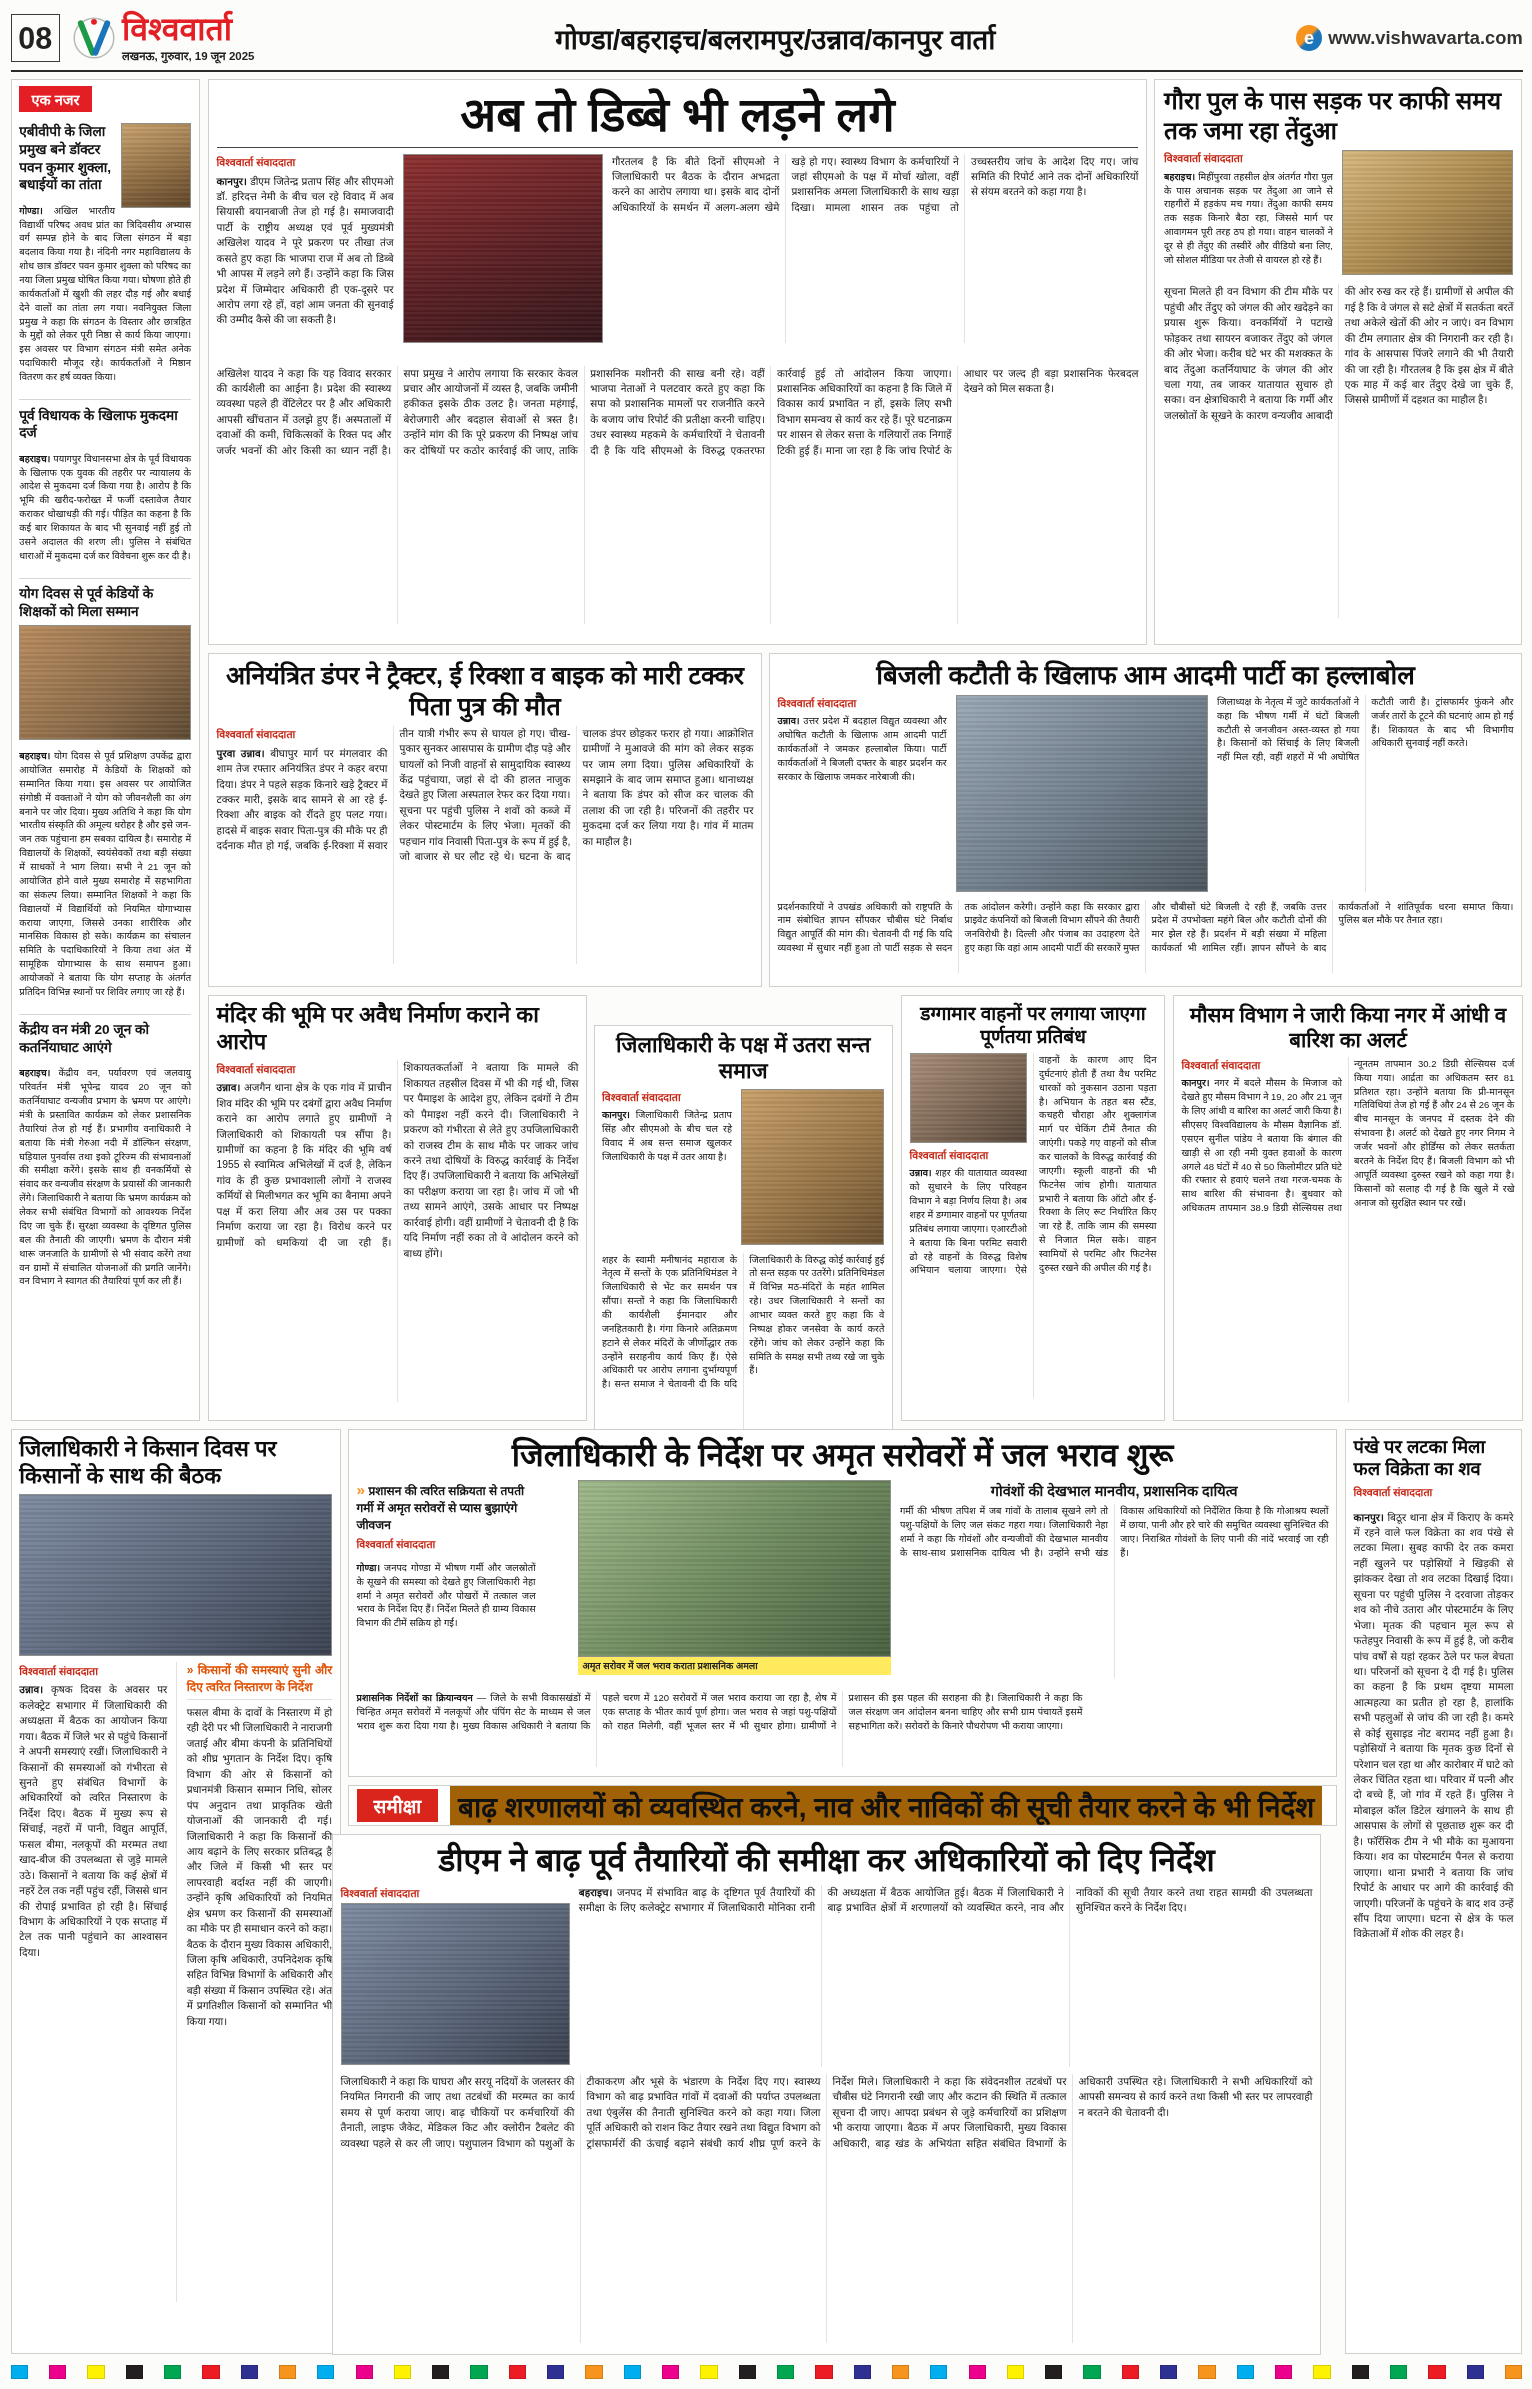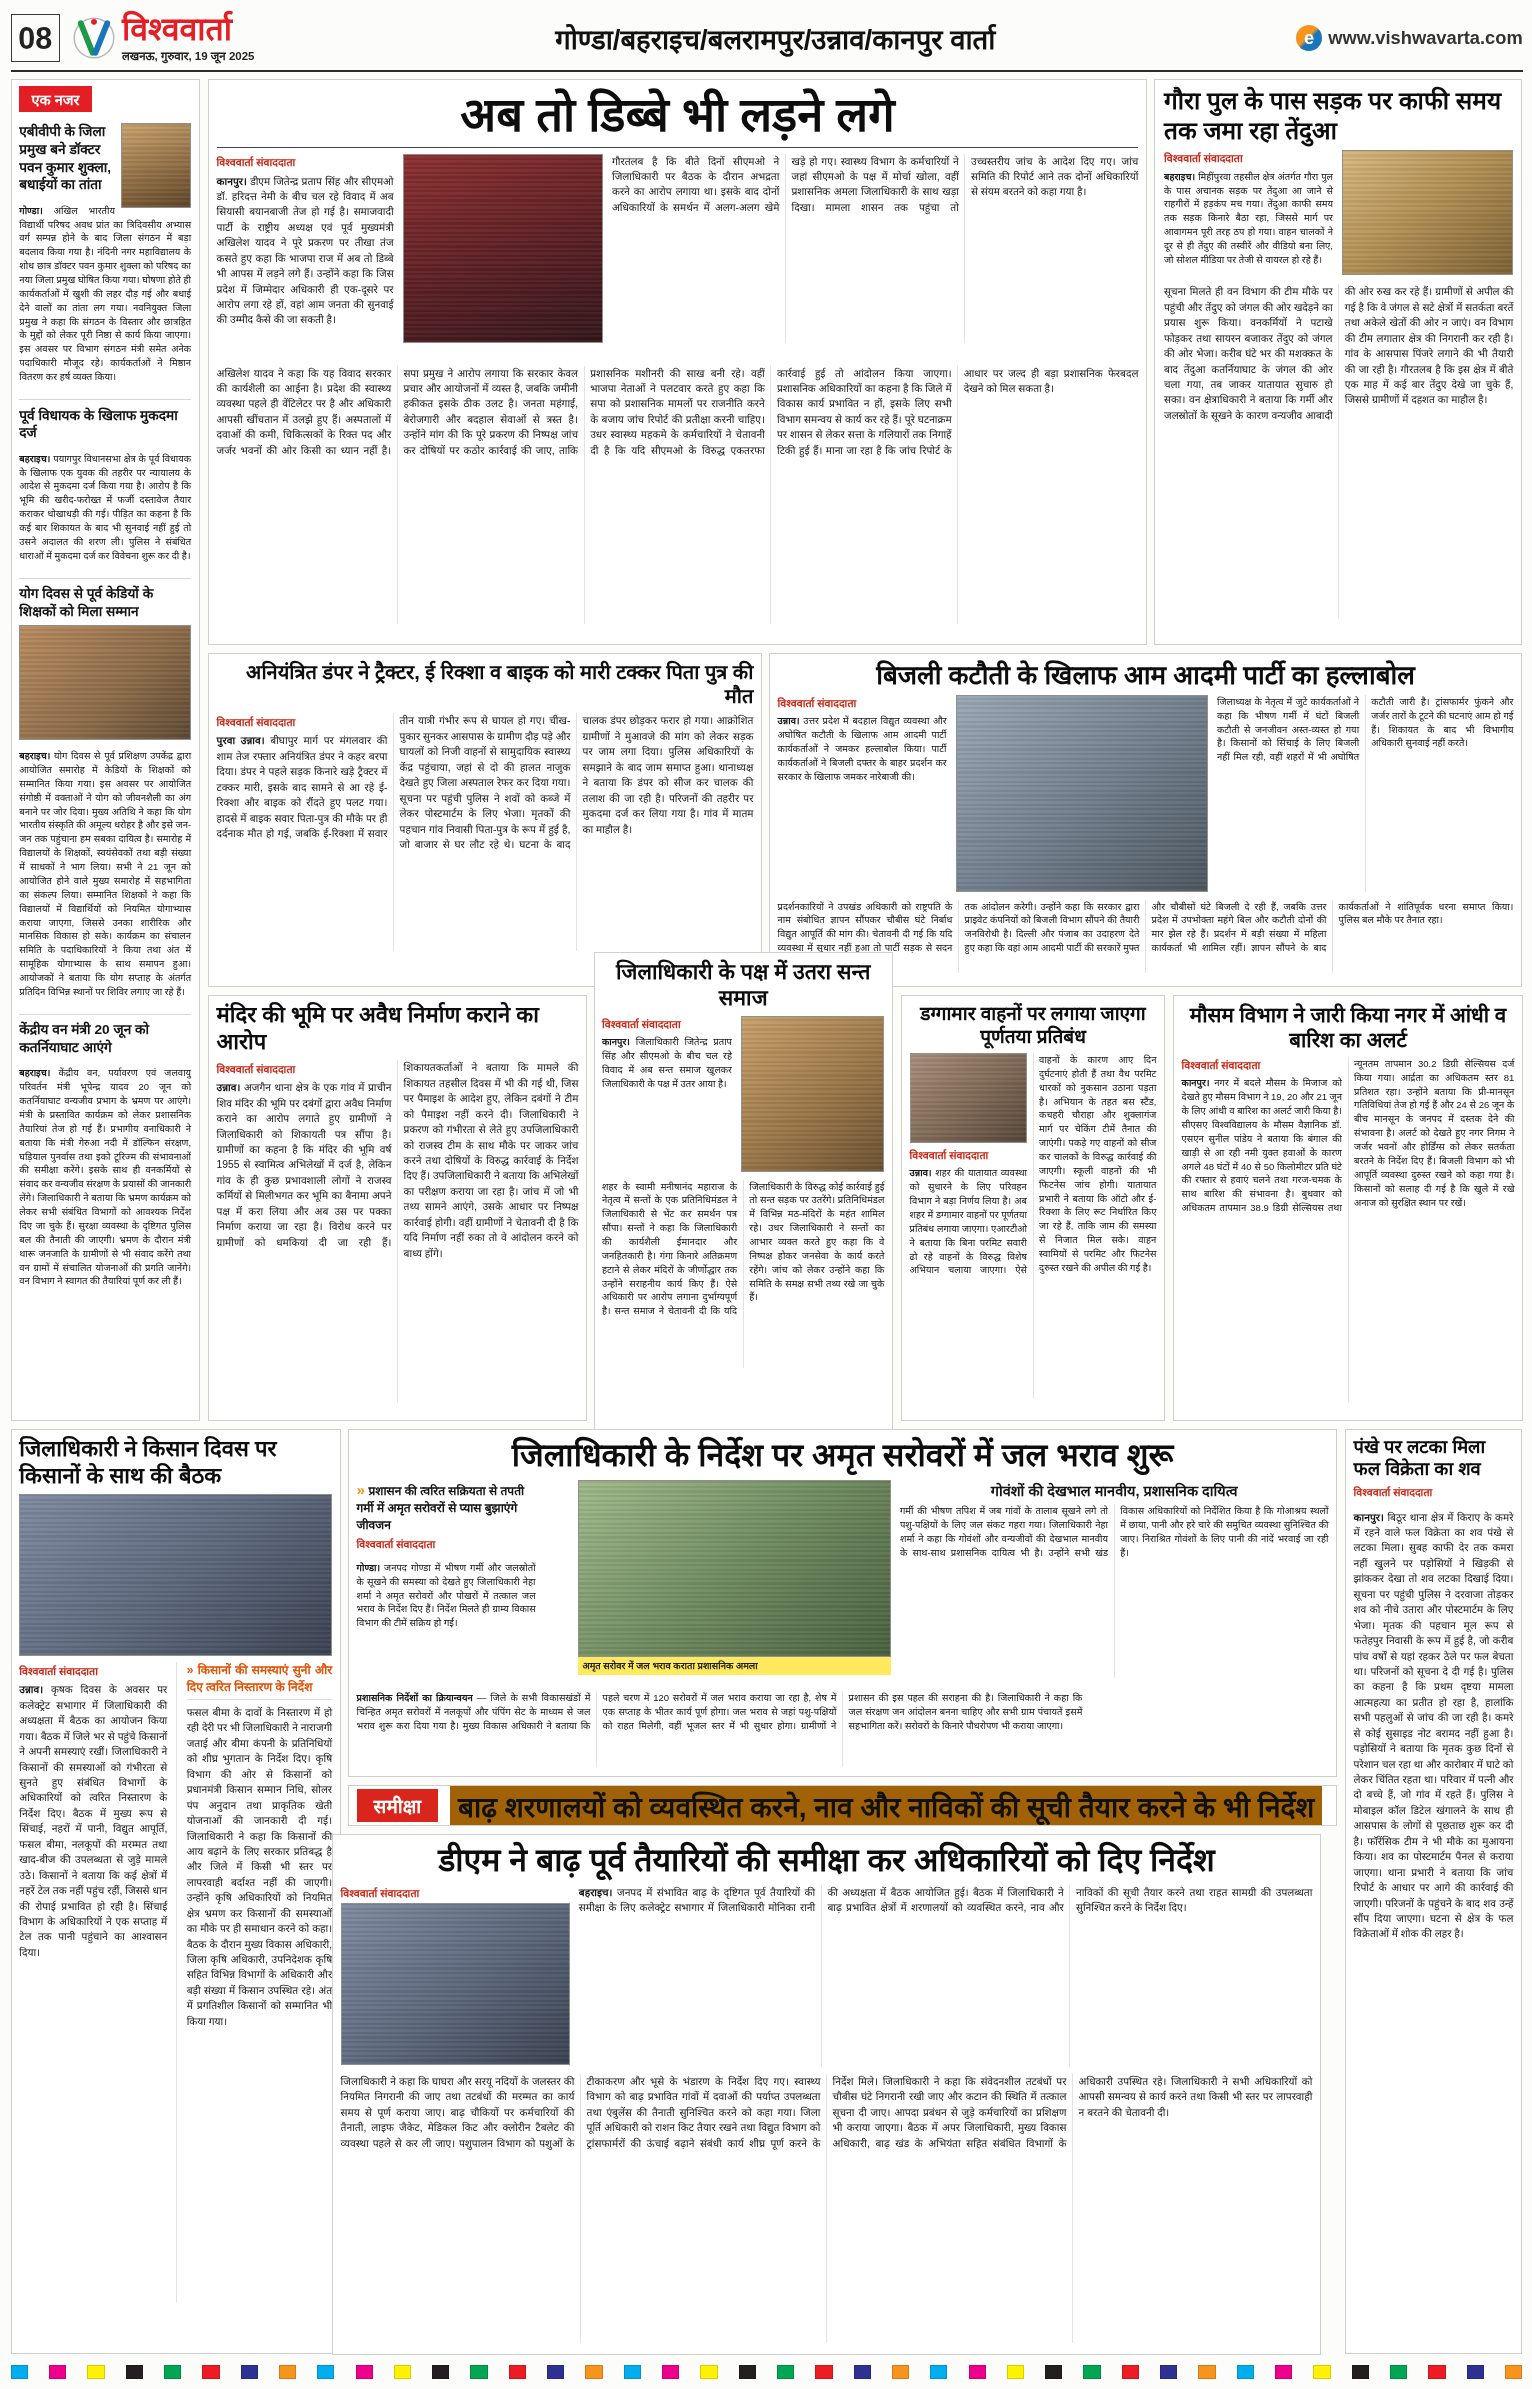--- a/index.html
+++ b/index.html
@@ -148,21 +148,21 @@
         <p><b class="dateline">बहराइच।</b> <span>मिहींपुरवा तहसील क्षेत्र अंतर्गत गौरा पुल के पास अचानक सड़क पर तेंदुआ आ जाने से राहगीरों में हड़कंप मच गया। तेंदुआ काफी समय तक सड़क किनारे बैठा रहा, जिससे मार्ग पर आवागमन पूरी तरह ठप हो गया। वाहन चालकों ने दूर से ही तेंदुए की तस्वीरें और वीडियो बना लिए, जो सोशल मीडिया पर तेजी से वायरल हो रहे हैं।</span></p>
       </div>
       <div class="photo ph-leopard" style="flex:1;height:125px;"></div>
     </div>
     <div class="cols-2 body-text" style="height:334px;margin-top:6.1px;">
       <p>सूचना मिलते ही वन विभाग की टीम मौके पर पहुंची और तेंदुए को जंगल की ओर खदेड़ने का प्रयास शुरू किया। वनकर्मियों ने पटाखे फोड़कर तथा सायरन बजाकर तेंदुए को जंगल की ओर भेजा। करीब घंटे भर की मशक्कत के बाद तेंदुआ कतर्नियाघाट के जंगल की ओर चला गया, तब जाकर यातायात सुचारु हो सका। वन क्षेत्राधिकारी ने बताया कि गर्मी और जलस्रोतों के सूखने के कारण वन्यजीव आबादी की ओर रुख कर रहे हैं। ग्रामीणों से अपील की गई है कि वे जंगल से सटे क्षेत्रों में सतर्कता बरतें तथा अकेले खेतों की ओर न जाएं। वन विभाग की टीम लगातार क्षेत्र की निगरानी कर रही है। गांव के आसपास पिंजरे लगाने की भी तैयारी की जा रही है। गौरतलब है कि इस क्षेत्र में बीते एक माह में कई बार तेंदुए देखे जा चुके हैं, जिससे ग्रामीणों में दहशत का माहौल है।</p>
     </div>
   </section>
 
   <section class="block" style="left:208px;top:653px;width:554px;height:334px;">
-    <h2 class="headline h-center" style="font-size:20px;text-align:right;">अनियंत्रित डंपर ने ट्रैक्टर, ई रिक्शा व बाइक को मारी टक्कर पिता पुत्र की मौत</h2>
+    <h2 class="headline h-center" style="font-size:25px;">अनियंत्रित डंपर ने ट्रैक्टर, ई रिक्शा व बाइक को मारी टक्कर पिता पुत्र की मौत</h2>
     <div class="cols-3 body-text" style="height:238px;">
       <span class="byline">विश्ववार्ता संवाददाता</span>
       <p><b class="dateline">पुरवा उन्नाव।</b> <span>बीघापुर मार्ग पर मंगलवार की शाम तेज रफ्तार अनियंत्रित डंपर ने कहर बरपा दिया। डंपर ने पहले सड़क किनारे खड़े ट्रैक्टर में टक्कर मारी, इसके बाद सामने से आ रहे ई-रिक्शा और बाइक को रौंदते हुए पलट गया। हादसे में बाइक सवार पिता-पुत्र की मौके पर ही दर्दनाक मौत हो गई, जबकि ई-रिक्शा में सवार तीन यात्री गंभीर रूप से घायल हो गए। चीख-पुकार सुनकर आसपास के ग्रामीण दौड़ पड़े और घायलों को निजी वाहनों से सामुदायिक स्वास्थ्य केंद्र पहुंचाया, जहां से दो की हालत नाजुक देखते हुए जिला अस्पताल रेफर कर दिया गया। सूचना पर पहुंची पुलिस ने शवों को कब्जे में लेकर पोस्टमार्टम के लिए भेजा। मृतकों की पहचान गांव निवासी पिता-पुत्र के रूप में हुई है, जो बाजार से घर लौट रहे थे। घटना के बाद चालक डंपर छोड़कर फरार हो गया। आक्रोशित ग्रामीणों ने मुआवजे की मांग को लेकर सड़क पर जाम लगा दिया। पुलिस अधिकारियों के समझाने के बाद जाम समाप्त हुआ। थानाध्यक्ष ने बताया कि डंपर को सीज कर चालक की तलाश की जा रही है। परिजनों की तहरीर पर मुकदमा दर्ज कर लिया गया है। गांव में मातम का माहौल है।</span></p>
     </div>
   </section>
 
   <section class="block" style="left:769px;top:653px;width:753px;height:334px;">
     <h2 class="headline h-center" style="font-size:26px;margin-bottom:3.1px;">बिजली कटौती के खिलाफ आम आदमी पार्टी का हल्लाबोल</h2>
     <div class="row" style="height:200px;">
       <div class="body-text small" style="width:169px;flex:none;">
@@ -180,21 +180,21 @@
   </section>
 
   <section class="block" style="left:208px;top:995px;width:379px;height:426px;">
     <h2 class="headline" style="font-size:22px;">मंदिर की भूमि पर अवैध निर्माण कराने का आरोप</h2>
     <div class="cols-2 body-text" style="height:342px;">
       <span class="byline">विश्ववार्ता संवाददाता</span>
       <p><b class="dateline">उन्नाव।</b> <span>अजगैन थाना क्षेत्र के एक गांव में प्राचीन शिव मंदिर की भूमि पर दबंगों द्वारा अवैध निर्माण कराने का आरोप लगाते हुए ग्रामीणों ने जिलाधिकारी को शिकायती पत्र सौंपा है। ग्रामीणों का कहना है कि मंदिर की भूमि वर्ष 1955 से स्वामित्व अभिलेखों में दर्ज है, लेकिन गांव के ही कुछ प्रभावशाली लोगों ने राजस्व कर्मियों से मिलीभगत कर भूमि का बैनामा अपने पक्ष में करा लिया और अब उस पर पक्का निर्माण कराया जा रहा है। विरोध करने पर ग्रामीणों को धमकियां दी जा रही हैं। शिकायतकर्ताओं ने बताया कि मामले की शिकायत तहसील दिवस में भी की गई थी, जिस पर पैमाइश के आदेश हुए, लेकिन दबंगों ने टीम को पैमाइश नहीं करने दी। जिलाधिकारी ने प्रकरण को गंभीरता से लेते हुए उपजिलाधिकारी को राजस्व टीम के साथ मौके पर जाकर जांच करने तथा दोषियों के विरुद्ध कार्रवाई के निर्देश दिए हैं। उपजिलाधिकारी ने बताया कि अभिलेखों का परीक्षण कराया जा रहा है। जांच में जो भी तथ्य सामने आएंगे, उसके आधार पर निष्पक्ष कार्रवाई होगी। वहीं ग्रामीणों ने चेतावनी दी है कि यदि निर्माण नहीं रुका तो वे आंदोलन करने को बाध्य होंगे।</span></p>
     </div>
   </section>
 
-  <section class="block" style="left:594px;top:952px;width:299px;height:514px;padding-left:7px;">
+  <section class="block" style="left:594px;top:1025px;width:299px;height:514px;padding-left:7px;">
     <h2 class="headline h-center" style="font-size:21.4px;">जिलाधिकारी के पक्ष में उतरा सन्त समाज</h2>
     <div class="row" style="height:159px;">
       <div class="body-text small" style="width:130px;flex:none;">
         <span class="byline">विश्ववार्ता संवाददाता</span>
         <p><b class="dateline">कानपुर।</b> <span>जिलाधिकारी जितेन्द्र प्रताप सिंह और सीएमओ के बीच चल रहे विवाद में अब सन्त समाज खुलकर जिलाधिकारी के पक्ष में उतर आया है।</span></p>
       </div>
       <div class="photo ph-sant" style="flex:1;height:156px;"></div>
     </div>
     <div class="cols-2 body-text small" style="height:188px;margin-top:4.6px;">
       <p>शहर के स्वामी मनीषानंद महाराज के नेतृत्व में सन्तों के एक प्रतिनिधिमंडल ने जिलाधिकारी से भेंट कर समर्थन पत्र सौंपा। सन्तों ने कहा कि जिलाधिकारी की कार्यशैली ईमानदार और जनहितकारी है। गंगा किनारे अतिक्रमण हटाने से लेकर मंदिरों के जीर्णोद्धार तक उन्होंने सराहनीय कार्य किए हैं। ऐसे अधिकारी पर आरोप लगाना दुर्भाग्यपूर्ण है। सन्त समाज ने चेतावनी दी कि यदि जिलाधिकारी के विरुद्ध कोई कार्रवाई हुई तो सन्त सड़क पर उतरेंगे। प्रतिनिधिमंडल में विभिन्न मठ-मंदिरों के महंत शामिल रहे। उधर जिलाधिकारी ने सन्तों का आभार व्यक्त करते हुए कहा कि वे निष्पक्ष होकर जनसेवा के कार्य करते रहेंगे। जांच को लेकर उन्होंने कहा कि समिति के समक्ष सभी तथ्य रखे जा चुके हैं।</p>

